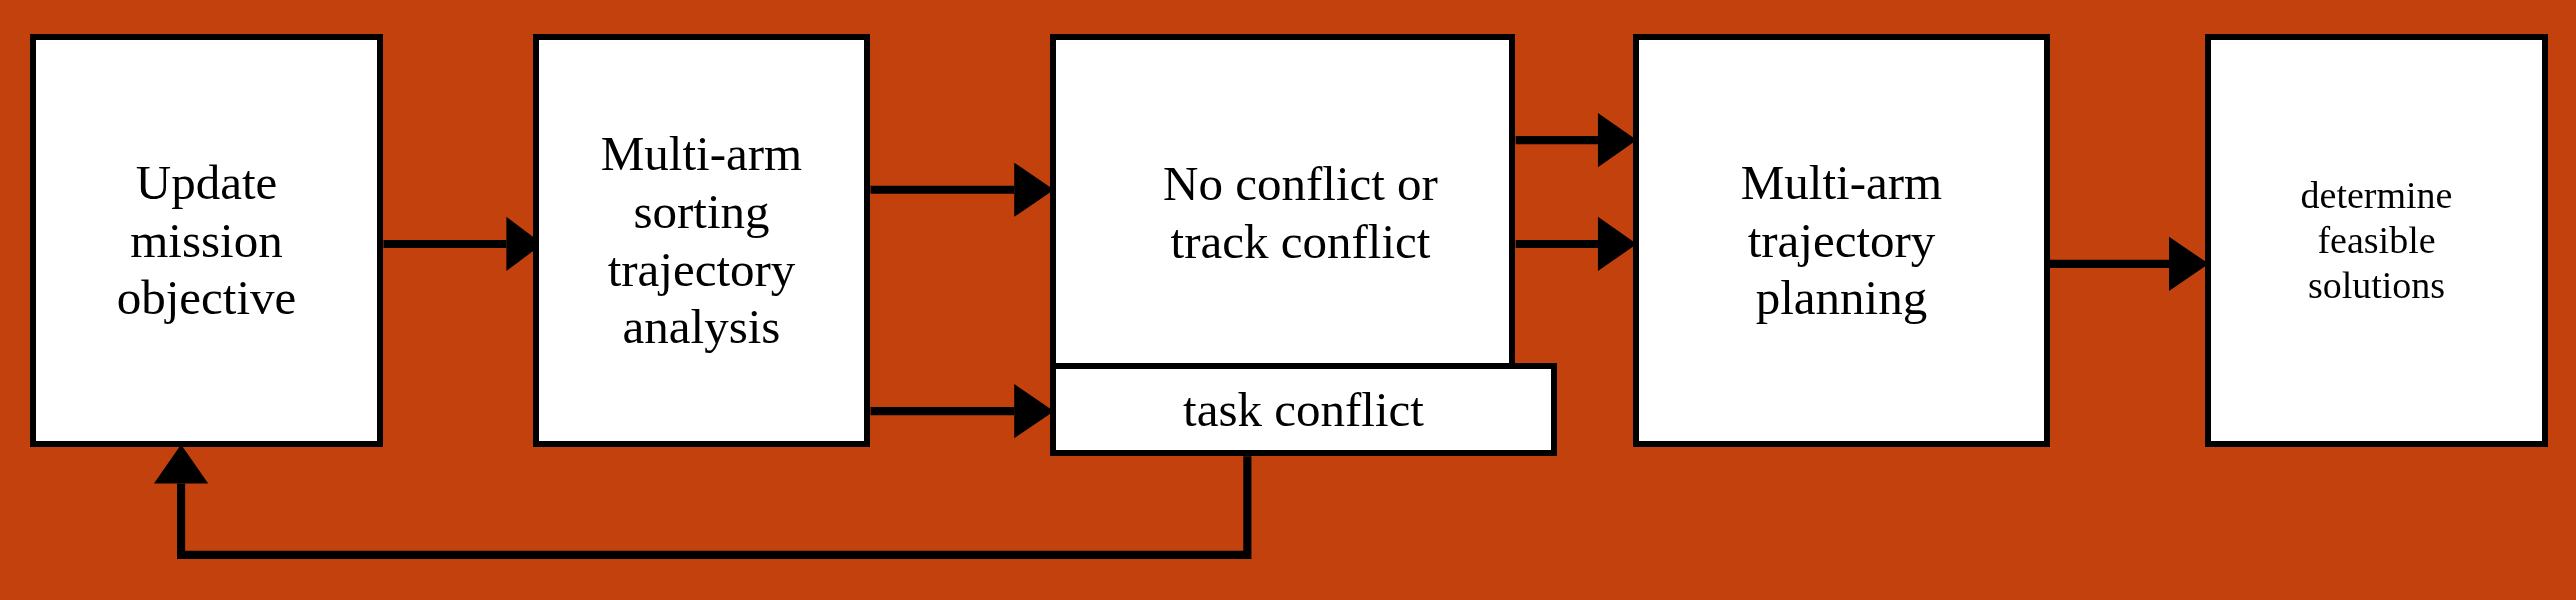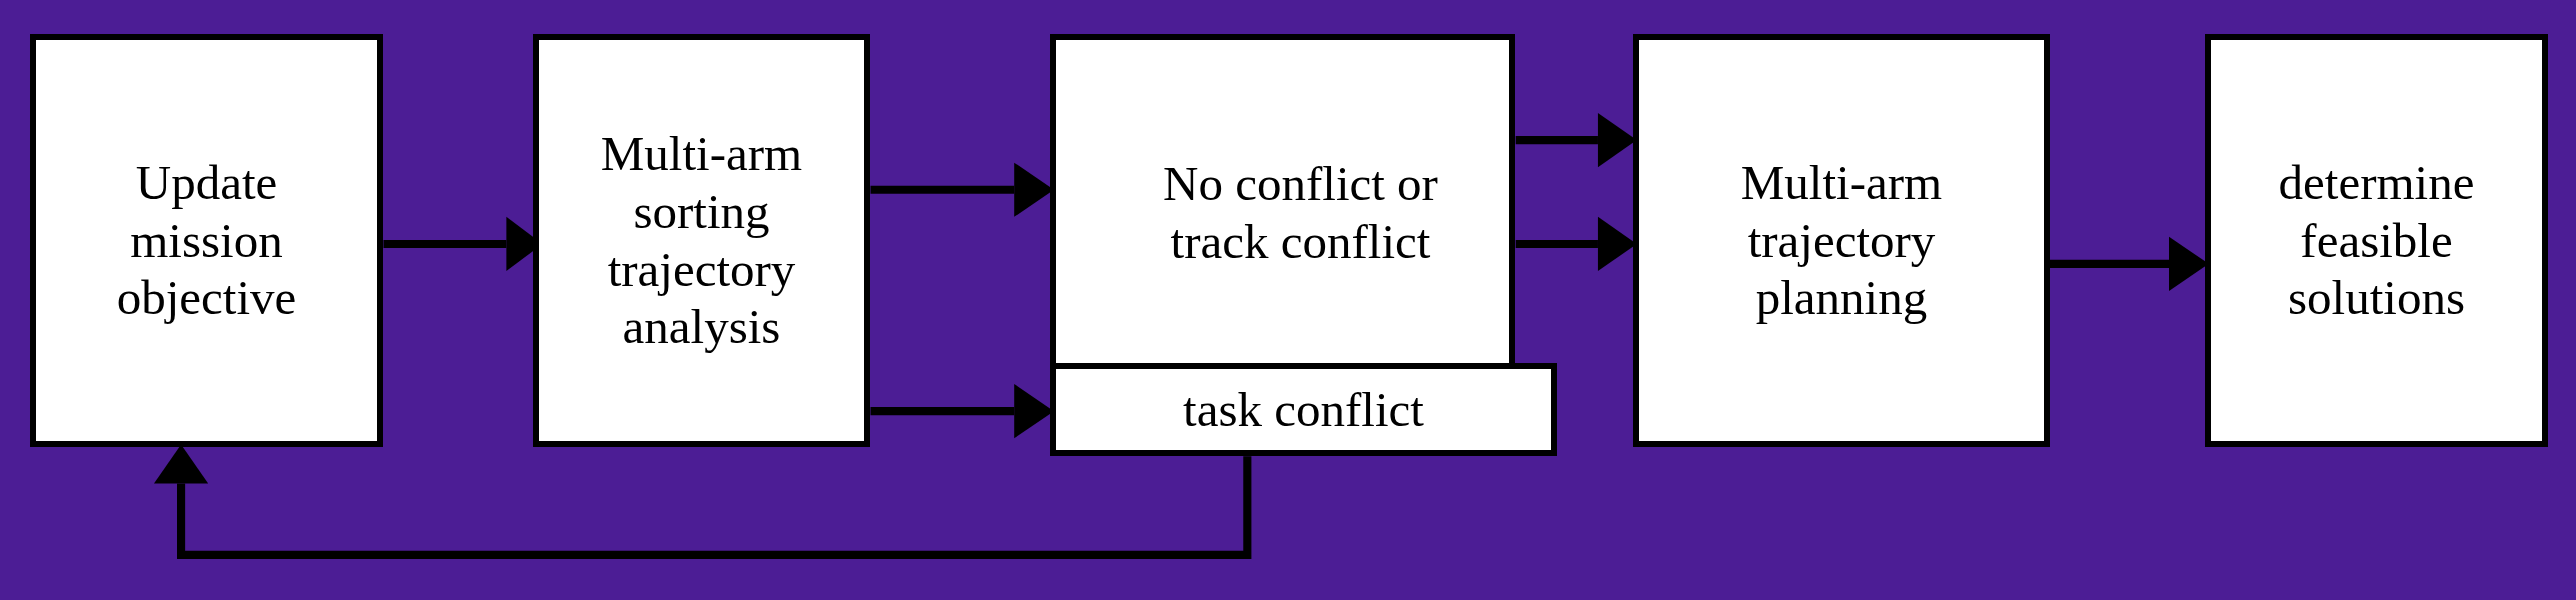--- a/index.html
+++ b/index.html
@@ -4,21 +4,21 @@
 <style>
   html, body {
     margin: 0;
     padding: 0;
     background: #ffffff;
   }
   #canvas {
     position: relative;
     width: 2576px;
     height: 600px;
-    background: #4c1d95;
+    background: #c2410c;
     overflow: hidden;
     font-family: "Liberation Serif", "DejaVu Serif", serif;
   }
   .node {
     position: absolute;
     box-sizing: border-box;
     border: 6.3px solid #000000;
     background: #ffffff;
     display: flex;
     align-items: center;
@@ -38,21 +38,21 @@
   #node-no-or-track-conflict { left: 1050px; top: 34px;  width: 465px; height: 357px; padding-left: 36px; }
   #node-task-conflict        { left: 1050px; top: 363px; width: 507px; height: 93px; }
   #node-trajectory-planning  { left: 1633px; top: 34px;  width: 417px; height: 413px; }
   #node-feasible-solutions   { left: 2205px; top: 34px;  width: 343px; height: 413px; }
 
   #node-update-mission       .node-label { font-size: 49px; }
   #node-sorting-analysis     .node-label { font-size: 49px; }
   #node-no-or-track-conflict .node-label { font-size: 49px; }
   #node-task-conflict        .node-label { font-size: 49px; }
   #node-trajectory-planning  .node-label { font-size: 49px; }
-  #node-feasible-solutions   .node-label { font-size: 49px; }
+  #node-feasible-solutions   .node-label { font-size: 38px; }
 
   
   .edge {
     position: absolute;
     left: 0;
     top: 0;
     width: 2576px;
     height: 600px;
     overflow: visible;
     pointer-events: none;

